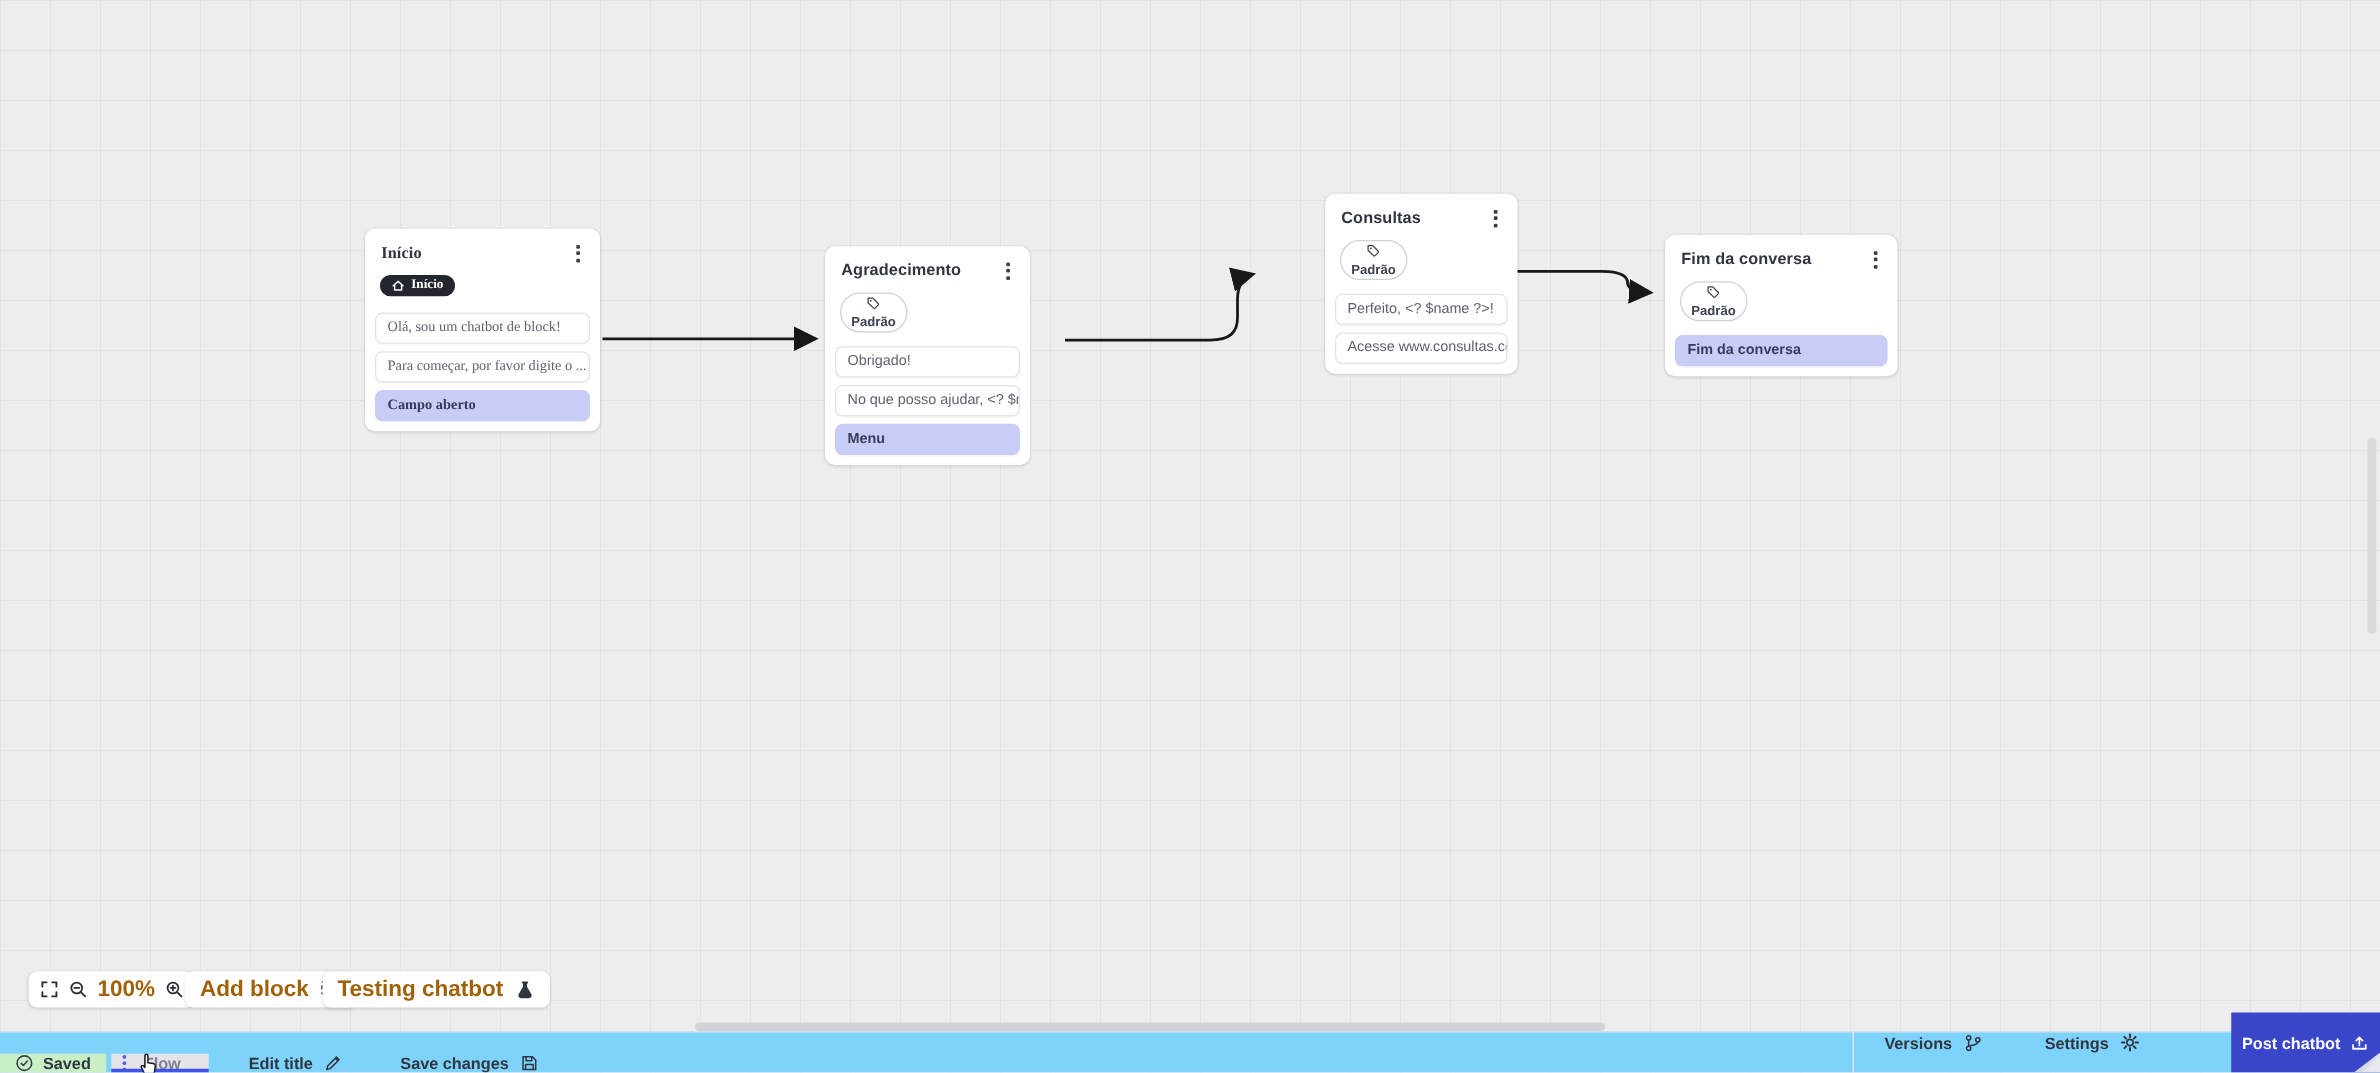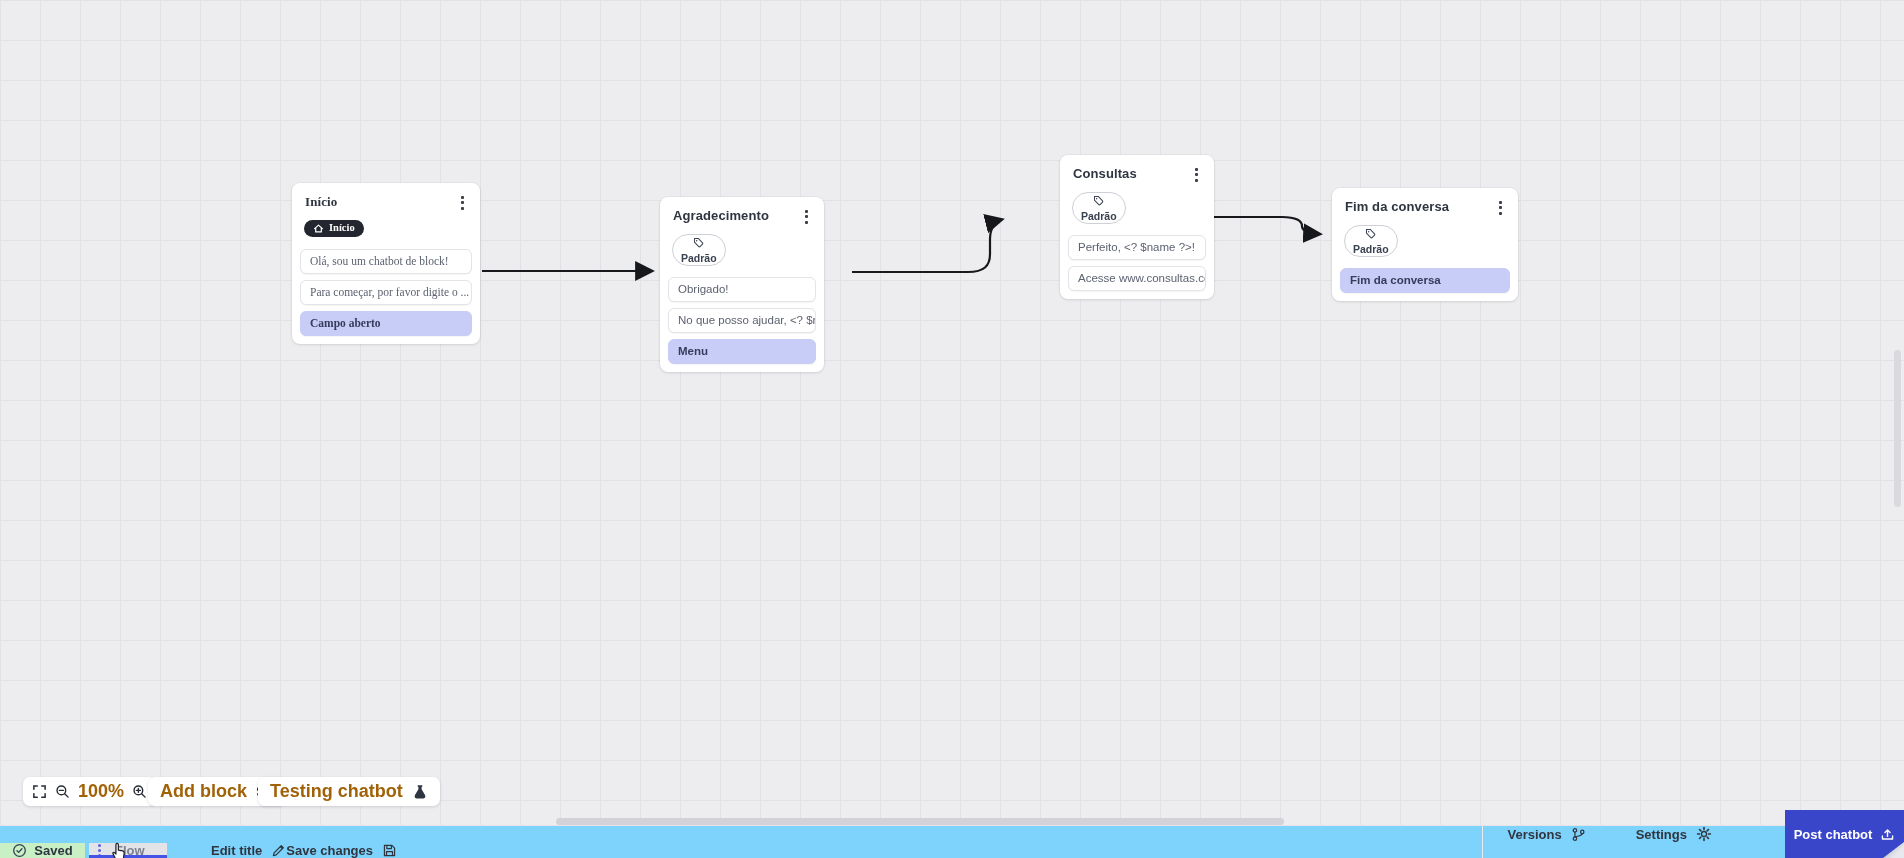--- a/index.html
+++ b/index.html
@@ -70,22 +70,22 @@
   .saved-chip{width:85px; background:var(--saved-green); display:flex; align-items:center;
     justify-content:center; gap:7px; font-weight:700; color:#2f3640;}
   .flow-tab{position:relative; margin-left:4px; width:78px; background:var(--tab-bg);
     display:flex; align-items:center; gap:14px; padding-left:9px; color:var(--muted);
     font-weight:600; cursor:pointer;}
   .flow-tab .underline{position:absolute; left:0; right:0; bottom:0; height:3px; background:var(--tab-underline);}
   .drag-dots{display:flex; flex-direction:column; gap:2.4px; align-items:center; cursor:grab;}
   .drag-dots i{width:3px; height:3px; border-radius:50%; background:#5661e6; display:block;}
   .bar-btn{display:flex; align-items:center; gap:9px; font-weight:600; color:#30353f;
     background:none; border:none; font-size:13px; cursor:pointer; font-family:inherit; padding:0;}
-  .edit-title{margin-left:44px;}
-  .save-changes{}
+  .edit-title{margin-left:32px;}
+  .save-changes{margin-left:46px;}
   .bar-spacer{flex:1;}
   .bar-right{display:flex; align-items:stretch; border-left:1px solid #ebebee;}
   .rg-item{display:flex; align-items:center; gap:9px; font-weight:600; color:#30353f;
     padding:0 15px; margin:16px 10px; cursor:pointer;}
   .post-btn{position:relative; width:119px; background:var(--indigo); color:#fff; display:flex;
     align-items:center; justify-content:center; gap:8px; font-weight:700; cursor:pointer; overflow:hidden;margin-left:48px;}
   .post-btn .fold{position:absolute; right:0; bottom:0; width:21px; height:16px;
     background:linear-gradient(135deg,#9ea3b2 0%,#e8e9ee 70%);
     clip-path:polygon(100% 0, 0 100%, 100% 100%);}
   .cursor-icon{position:absolute; left:108px; top:840px; z-index:60; pointer-events:none;}

